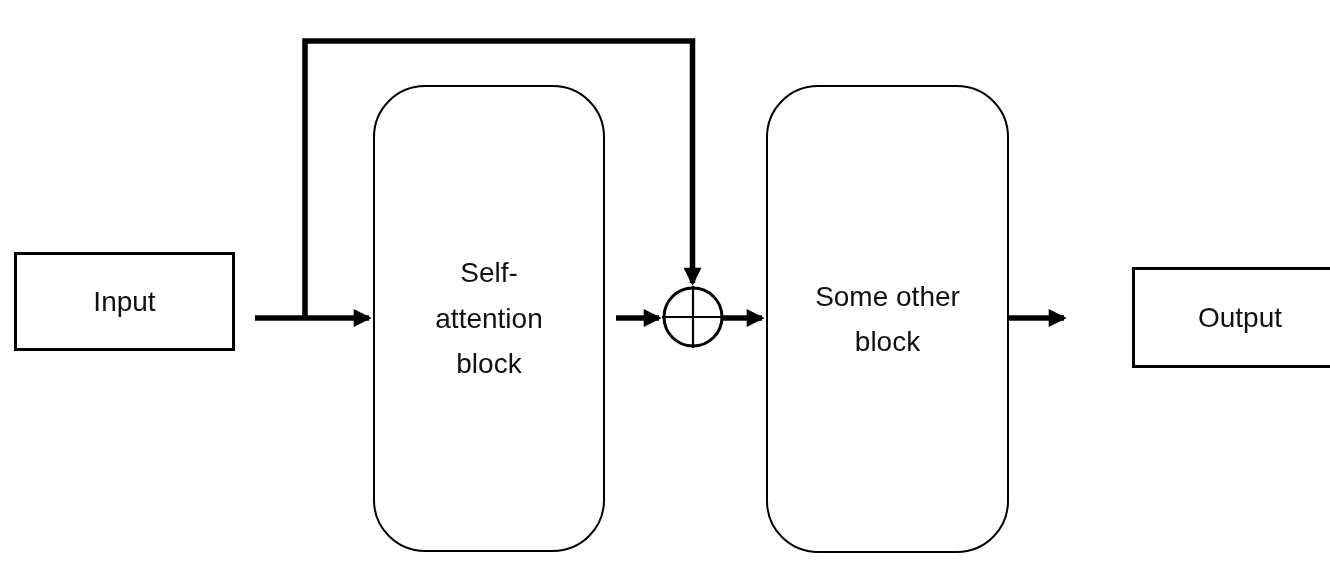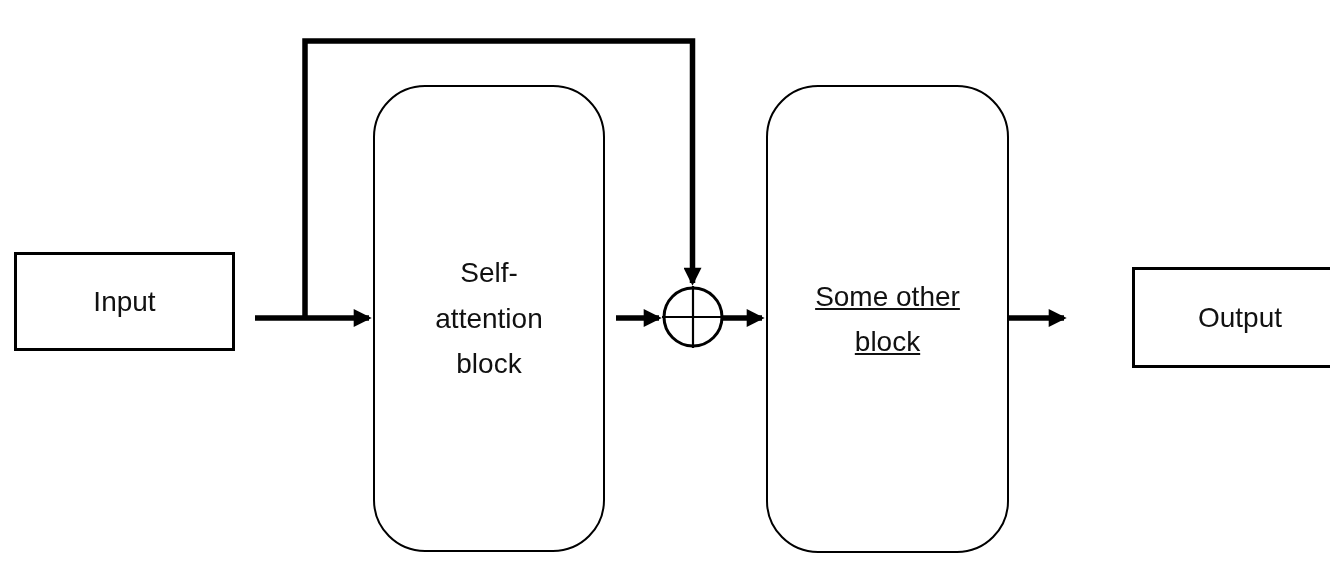--- a/index.html
+++ b/index.html
@@ -41,21 +41,21 @@
   }
   .rect-node {
     border-width: 3px;
   }
   .rounded-node {
     border-width: 2.5px;
     border-radius: 52px;
   }
   #node-input  { left: 14px;   top: 252px; width: 221px; height: 99px; }
   #node-self-attention { left: 373px; top: 85px; width: 232px; height: 467px; }
-  #node-some-other     { left: 766px; top: 85px; width: 243px; height: 468px; text-decoration: underline; }
+  #node-some-other     { left: 766px; top: 85px; width: 243px; height: 468px; }
   #node-output { left: 1132px; top: 267px; width: 216px; height: 101px; }
 </style>
 </head>
 <body>
 
 <div class="canvas">
 
   <svg class="connector-layer" viewBox="0 0 1330 587" xmlns="http://www.w3.org/2000/svg">
     <defs>
       <marker id="arrowhead" viewBox="0 0 10 10" refX="8.5" refY="5" markerUnits="userSpaceOnUse" markerWidth="22" markerHeight="18" orient="auto">

